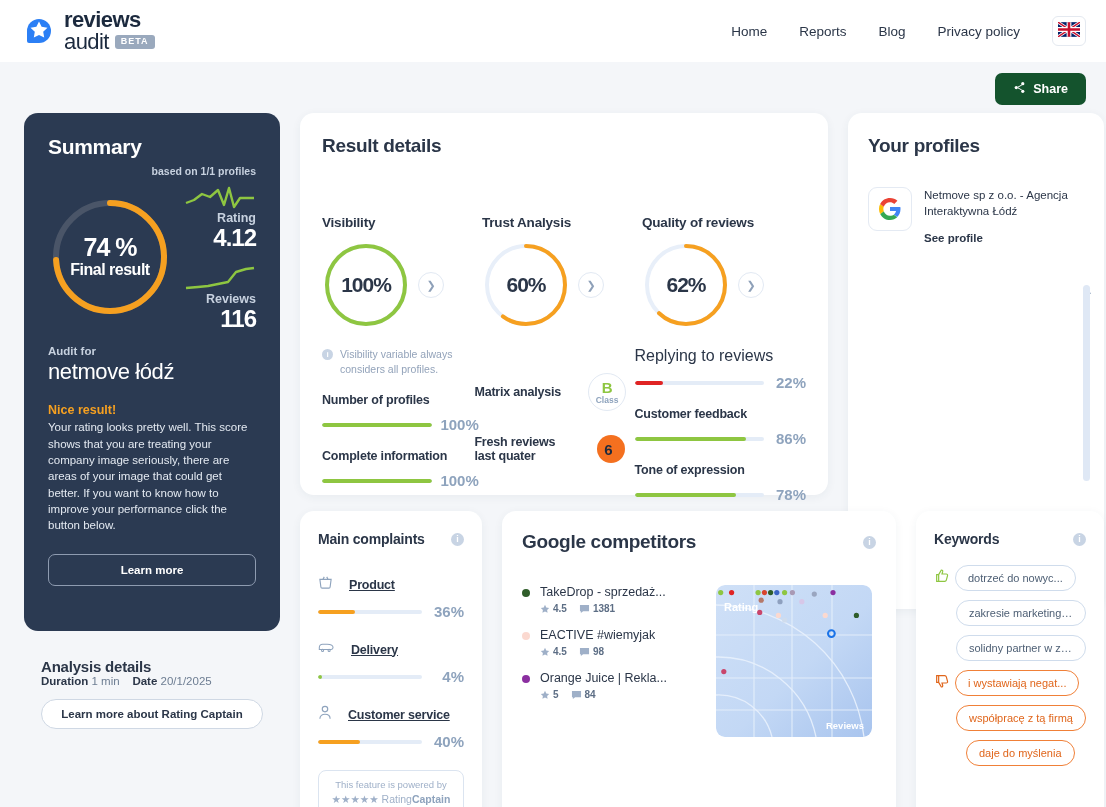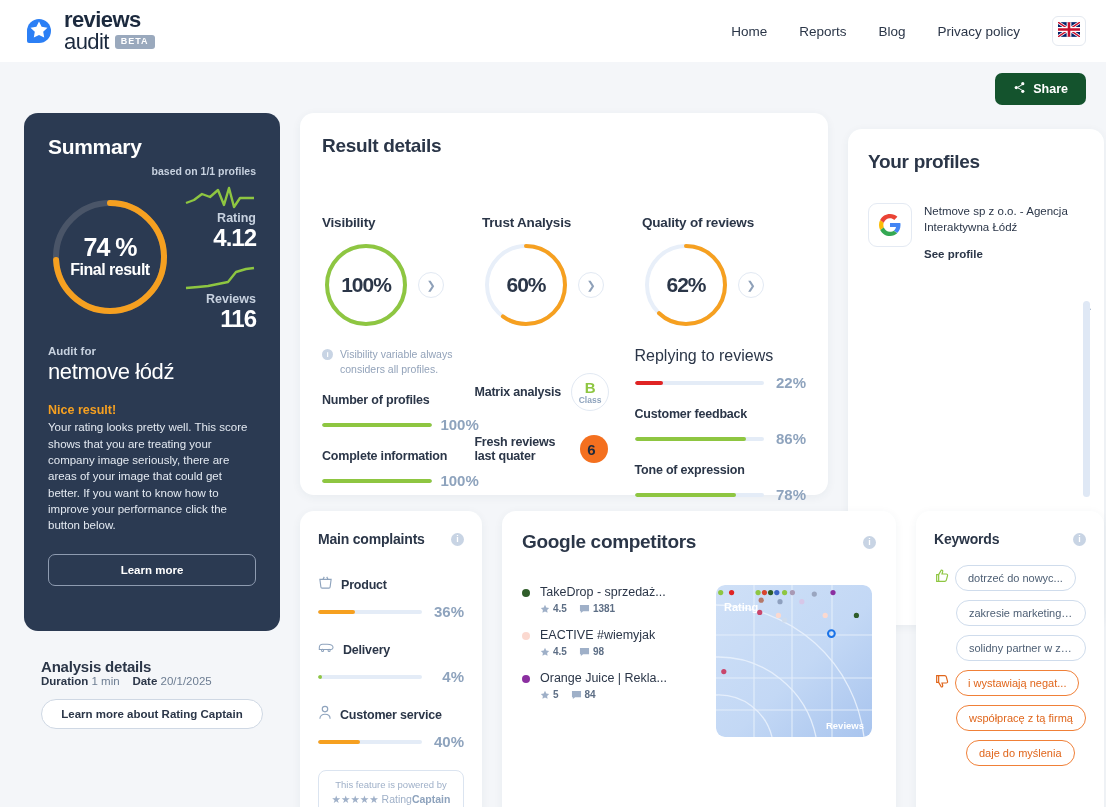--- a/index.html
+++ b/index.html
@@ -81,49 +81,49 @@
   .c3.mid { width:168px; }
   .infonote { display:flex; gap:7px; font-size:10.5px; color:#93a3ba; line-height:1.45; }
   .i-dot { width:11px; height:11px; border-radius:50%; background:#c8d4e4; color:#fff; font-size:8px;
            font-weight:bold; display:flex; align-items:center; justify-content:center; flex:none; margin-top:2px;}
   .mrow { margin-top:16px; }
   .mrow .ml { font-size:12.5px; font-weight:bold; letter-spacing:-0.2px; }
   .barline { display:flex; align-items:center; gap:8px; margin-top:9px; }
   .track { height:4px; border-radius:2px; background:#e4ecf7; flex:1; position:relative; overflow:hidden; }
   .fill { position:absolute; left:0; top:0; bottom:0; border-radius:2px; }
   .bpct { font-size:15px; font-weight:bold; color:#8ea3bd; width:34px; text-align:right; }
-  .badge-row { display:flex; align-items:center; gap:10px; margin-top:22px; }
+  .badge-row { display:flex; align-items:center; gap:27px; margin-top:22px; }
   .badge-row .bl { font-size:12.5px; font-weight:bold; letter-spacing:-0.2px; }
   .class-circ { width:38px; height:38px; border-radius:50%; border:1px solid #e2e9f3; background:#fff;
                 display:flex; flex-direction:column; align-items:center; justify-content:center; flex:none; }
   .class-circ .cl-l { font-size:15px; font-weight:bold; color:#8ec641; line-height:1; }
   .class-circ .cl-s { font-size:8.5px; font-weight:bold; color:#8ea3bd; }
   .fresh-circ { width:28px; height:28px; border-radius:50%; background:#f4701f; display:flex;
                 align-items:center; justify-content:center; flex:none; }
   .fresh-circ span { font-size:15px; font-weight:bold; color:#1c2a3e; margin-right:6px; }
   
-  .profiles { position:absolute; left:848px; top:0; width:256px; height:496px; padding:22px 20px 16px;margin-top:16px; }
+  .profiles { position:absolute; left:848px; top:0; width:256px; height:496px; padding:22px 20px 16px; }
   .profiles h2 { font-size:19px; letter-spacing:-0.3px; }
   .prof-item { display:flex; gap:12px; margin-top:30px; }
   .g-tile { width:44px; height:44px; border:1px solid #e4eaf3; border-radius:9px; background:#fff;
             display:flex; align-items:center; justify-content:center; flex:none; }
   .prof-name { font-size:11.5px; line-height:1.42; color:#2b3648; }
   .see-prof { font-size:11.5px; font-weight:bold; color:#2b3648; margin-top:12px; display:inline-block;
               text-decoration:none; cursor:pointer; }
   .scrollbar { position:absolute; right:14px; top:172px; width:7px; height:196px;
                background:#dfe8f5; border-radius:4px; cursor:pointer; }
   .scroll-arrow { position:absolute; right:13px; top:176px; color:#8ea3bd; font-size:10px; }
   
   .complaints { position:absolute; left:300px; top:398px; width:182px; height:394px; padding:20px 18px 0; }
   .cardhead { display:flex; align-items:center; justify-content:space-between; }
   .cardhead h3 { font-size:14px; letter-spacing:-0.2px; }
   .ibadge { width:13px; height:13px; border-radius:50%; background:#c8d4e4; color:#fff; font-size:9px;
             font-weight:bold; display:flex; align-items:center; justify-content:center; cursor:pointer; }
   .comp-item { margin-top:20px; }
-  .comp-head { display:flex; align-items:center; gap:8px; }
+  .comp-head { display:flex; align-items:center; gap:16px;text-decoration:underline; }
   .comp-head .cname { font-size:12.5px; font-weight:bold; letter-spacing:-0.2px; }
   .powered { margin-top:20px; border:1px solid #dbe4f0; border-radius:8px; padding:7px 6px;
              text-align:center; color:#9fb0c8; font-size:9.5px; line-height:1.5; cursor:pointer; }
   .powered .rc { font-size:10.5px; }
   .powered .rc b { color:#8ea3bd; }
   
   .competitors { position:absolute; left:502px; top:398px; width:394px; height:394px; padding:20px 20px 0; }
   .competitors h3 { font-size:19px; letter-spacing:-0.3px; }
   .comp-split { display:flex; gap:14px; margin-top:32px; }
   .comp-list { width:180px; }

